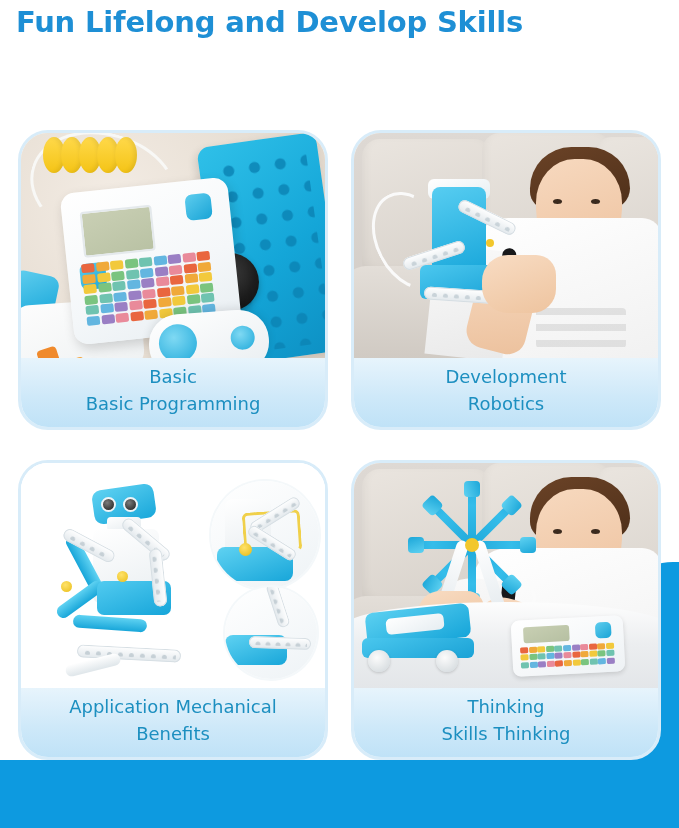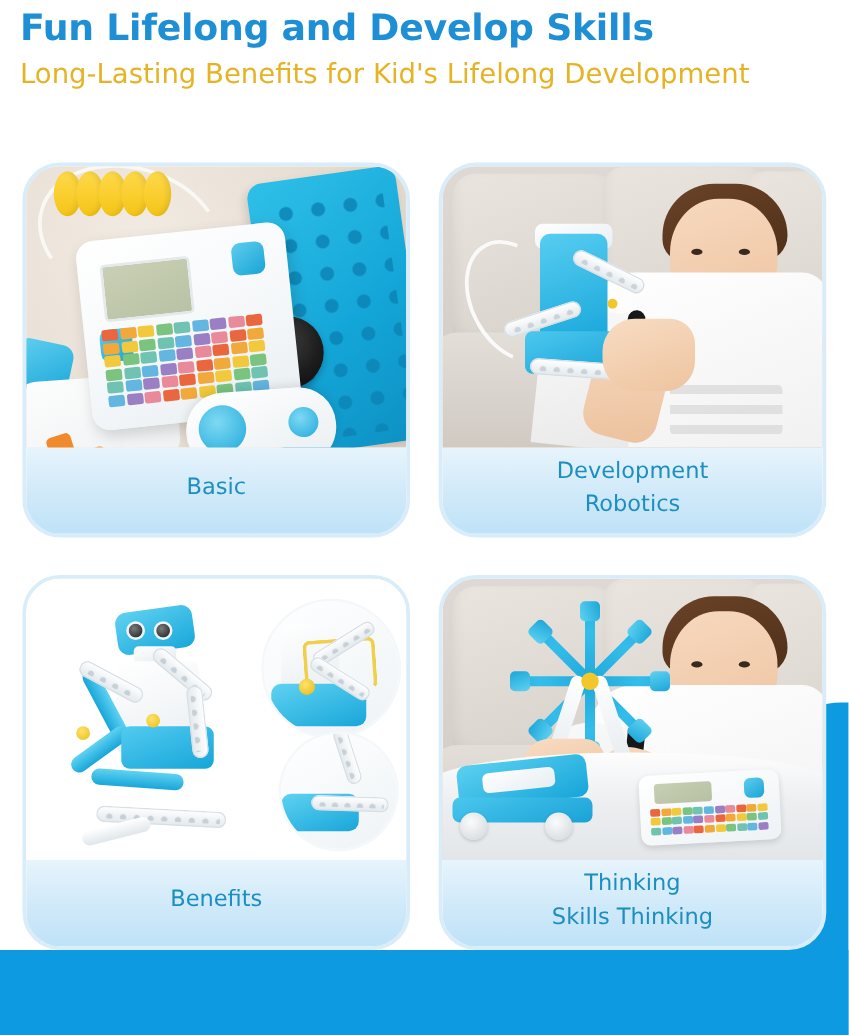--- a/index.html
+++ b/index.html
@@ -545,21 +545,20 @@
 </head>
 <body>
 
 <div id="page">
 
   <div class="blue-band"></div>
   <div class="blue-right"></div>
 
   <div class="header">
     <div class="title">Fun Lifelong and Develop Skills</div>
-    <div class="subtitle">Long-Lasting Benefits for Kid's Lifelong Development</div>
   </div>
 
   <div class="grid">
 
     <div class="card">
       <div class="card-photo">
         <div class="scene">
           <div class="s1-bg"></div>
           <div class="s1-brick"></div>
           <div class="s1-wheel"></div>
@@ -635,20 +634,21 @@
                 <span class="s1-key" style="left: 87px; top: 52.5px; background: rgb(122, 196, 127);"></span>
                 <span class="s1-key" style="left: 101.5px; top: 52.5px; background: rgb(111, 195, 176);"></span>
                 <span class="s1-key" style="left: 116px; top: 52.5px; background: rgb(99, 182, 224);"></span>
               </div>
           </div>
           <div class="s1-remote"></div>
         </div>
       </div>
       <div class="card-caption">
         <div class="cap-line">Basic</div>
+        <div class="cap-line">Basic Programming</div>
       </div>
     </div>
 
     <div class="card">
       <div class="card-photo">
         <div class="scene">
           <div class="sofa-bg"></div>
           <div class="cushion l"></div>
           <div class="cushion m"></div>
           <div class="cushion r"></div>
@@ -714,20 +714,21 @@
             <div class="ins-bolt"></div>
           </div>
           <div class="inset bot">
             <div class="ins-blue" style="left:0;bottom:14px;width:62px;height:30px"></div>
             <div class="ins2-beam a"></div>
             <div class="ins2-beam b"></div>
           </div>
         </div>
       </div>
       <div class="card-caption">
+        <div class="cap-line">Application Mechanical</div>
         <div class="cap-line">Benefits</div>
       </div>
     </div>
 
     <div class="card">
       <div class="card-photo">
         <div class="scene">
           <div class="sofa-bg"></div>
           <div class="cushion l"></div>
           <div class="cushion m"></div>

